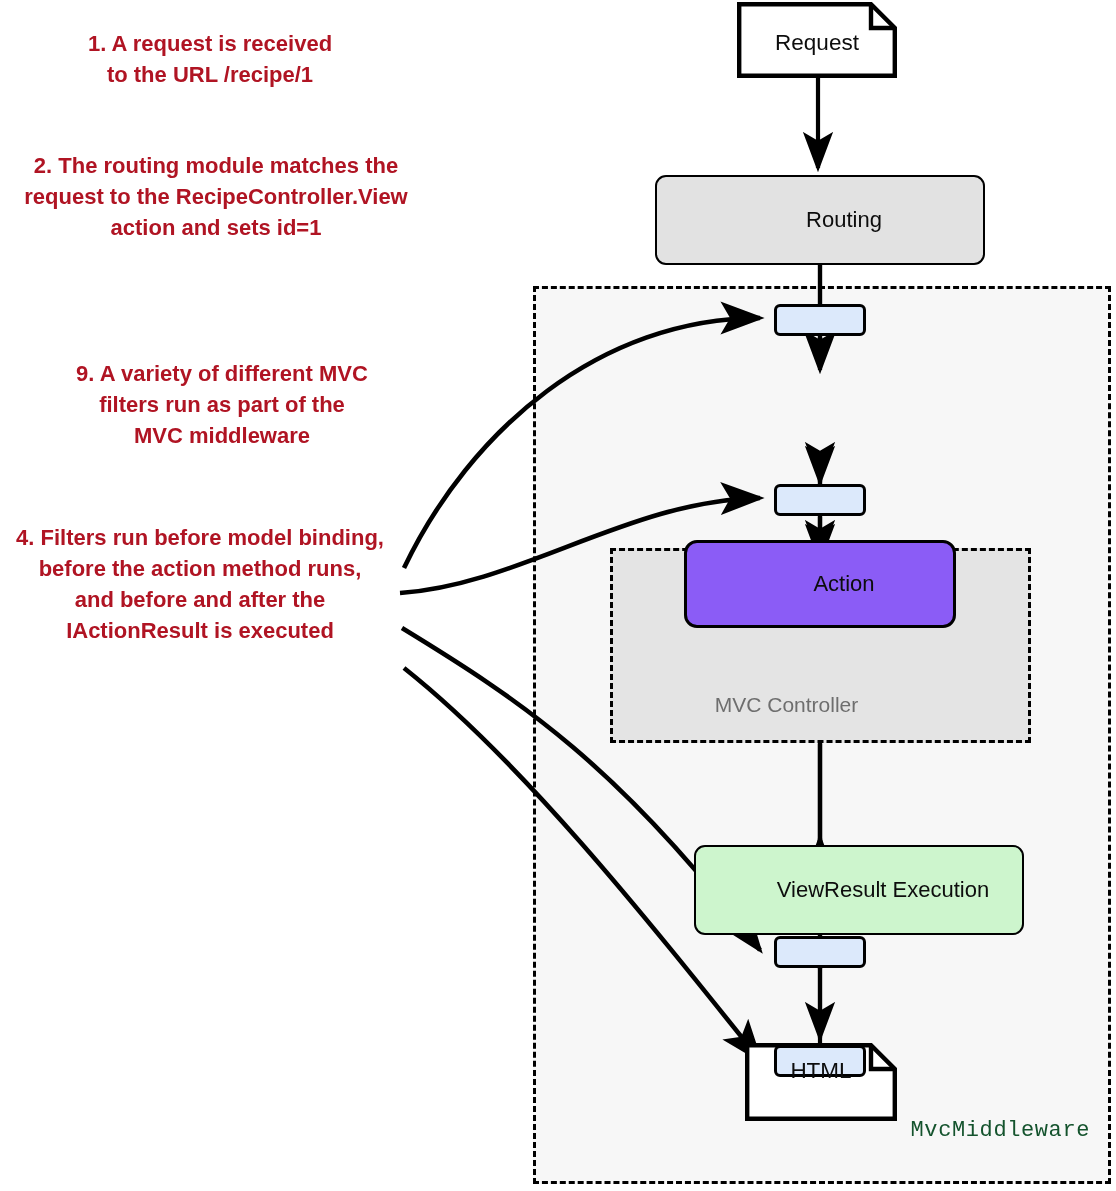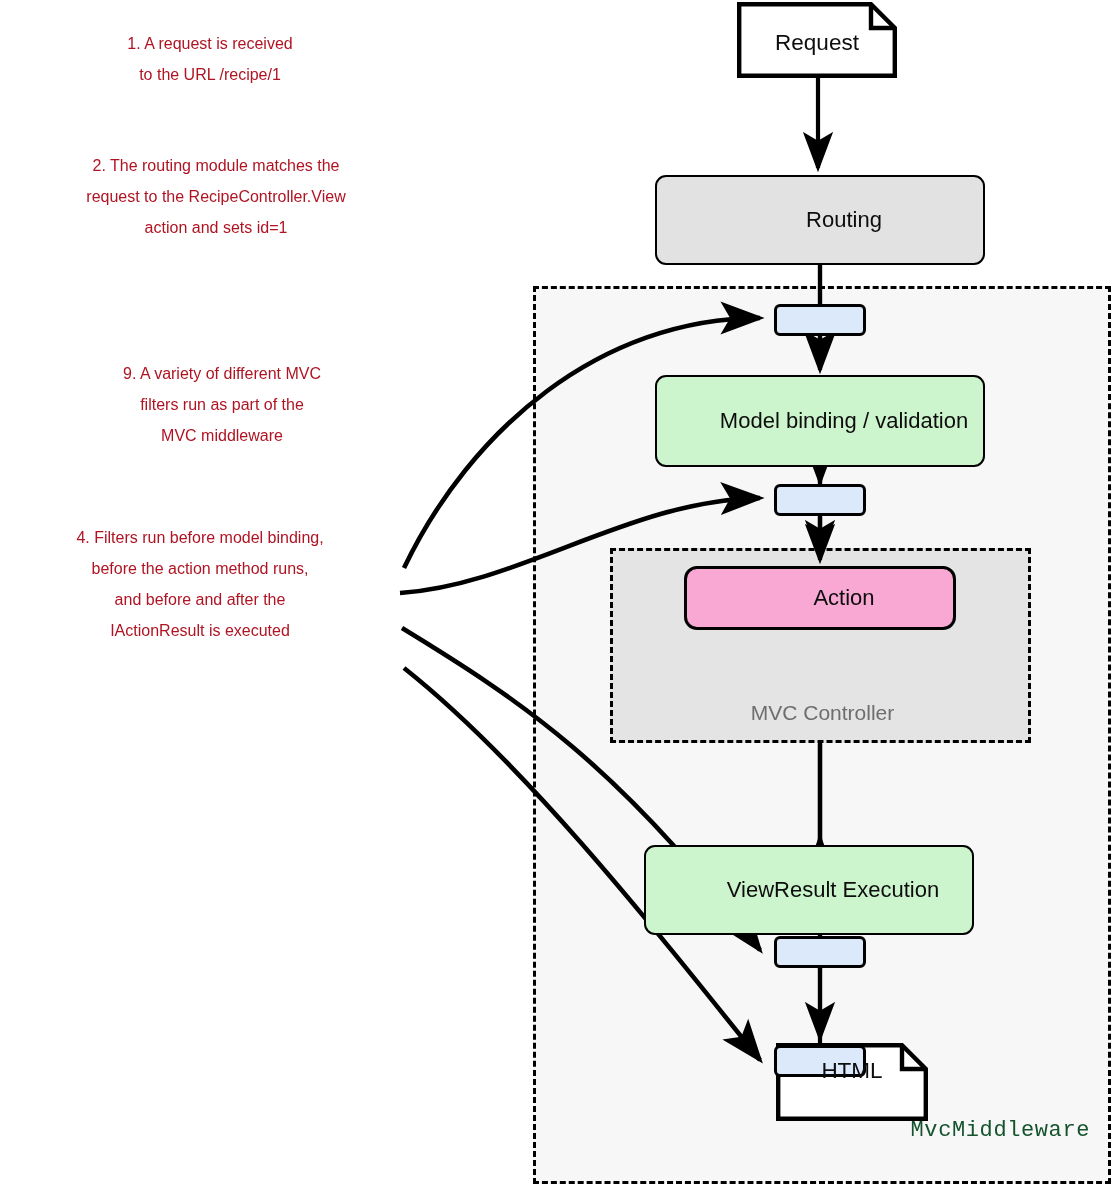--- a/index.html
+++ b/index.html
@@ -8,25 +8,26 @@
     font-family:"Liberation Sans", sans-serif;
     -webkit-font-smoothing:antialiased;
   }
   #stage{position:absolute;left:0;top:0;width:1116px;height:1191px;}
 
   
   .note{
     position:absolute;
     color:#b01423;
     font-family:"Liberation Sans", sans-serif;
-    font-size:16px;
+    font-size:22px;
     line-height:31px;
     text-align:center;
     white-space:pre-line;
     letter-spacing:0px;
+    font-weight:bold;
   }
   #note1{left:46px;  top:28px;  width:328px;}
   #note2{left:-14px; top:150px; width:460px;}
   #note3{left:62px;  top:358px; width:320px;}
   #note4{left:-10px; top:522px; width:420px;}
 
   
   .node{
     position:absolute;
     box-sizing:border-box;
@@ -42,26 +43,26 @@
 
   #routing{
     left:655px;top:175px;width:330px;height:90px;
     background:#e2e2e2;
   }
   #modelbinding{
     left:655px;top:375px;width:330px;height:92px;
     background:#cdf5cd;
   }
   #viewresult{
-    left:644px;top:845px;width:330px;height:90px;
+    left:694px;top:845px;width:330px;height:90px;
     background:#cdf5cd;
   }
   #action{
-    left:684px;top:566px;width:272px;height:64px;
-    background:#f9a8d4;
+    left:684px;top:540px;width:272px;height:88px;
+    background:#8b5cf6;
     border-width:3px;
     border-radius:13px;
   }
 
   
   .filter{
     position:absolute;box-sizing:border-box;
     width:92px;height:32px;
     background:#dce9fb;
     border:3px solid #000000;
@@ -78,21 +79,21 @@
   .docshape{
     position:absolute;
     display:flex;align-items:center;justify-content:center;
     color:#0d0d0d;
     font-family:"Liberation Sans", sans-serif;
     font-size:22.5px;
   }
   .docshape svg{position:absolute;left:0;top:0;}
   .docshape span{position:relative;z-index:2;padding-bottom:22px;}
   #requestdoc{left:737px;top:2px;width:160px;height:76px;align-items:flex-end;}
-  #htmldoc{left:776px;top:1043px;width:152px;height:78px;}
+  #htmldoc{left:745px;top:1043px;width:152px;height:78px;}
 
   
   .dashbox{
     position:absolute;box-sizing:border-box;
     border:3.5px dashed #000000;
   }
   #mvcmiddleware{
     left:533px;top:286px;width:578px;height:898px;
     background:#f7f7f7;
   }
@@ -101,21 +102,21 @@
     background:#e4e4e4;
     border-width:3.2px;
   }
   .containerlabel{
     position:absolute;
     color:#6e6e6e;
     font-family:"Liberation Sans", sans-serif;
     font-size:21px;
   }
   #mvccontroller-label{
-    left:612px;top:693px;width:421px;text-align:center;margin-top:8px;
+    left:576px;top:693px;width:421px;text-align:center;
   }
   #mvcmiddleware-label{
     left:0;top:0;
     color:#14532d;
     font-family:"Liberation Mono", monospace;
     font-size:22px;
     letter-spacing:0.6px;
   }
 
   
@@ -194,23 +195,20 @@
       <path d="M2.2,2.2 L126,2.2 L149.8,26 L149.8,75.8 L2.2,75.8 Z" fill="#ffffff" stroke="#000000" stroke-width="4.4" stroke-linejoin="miter"></path>
       <path d="M126,2.2 L126,26 L149.8,26" fill="none" stroke="#000000" stroke-width="4.4" stroke-linejoin="miter"></path>
     </svg>
     <span>HTML</span>
   </div>
 
   <div class="node rounded" id="routing">
     <span>Routing</span>
   </div>
 
-  <div class="node rounded" id="modelbinding">
-    <span>Model binding / validation</span>
-  </div>
 
   <div class="node rounded" id="action">
     <span>Action</span>
   </div>
 
   <div class="node rounded" id="viewresult">
     <span>ViewResult Execution</span>
   </div>
 
   <div class="filter" id="filter1"></div>

